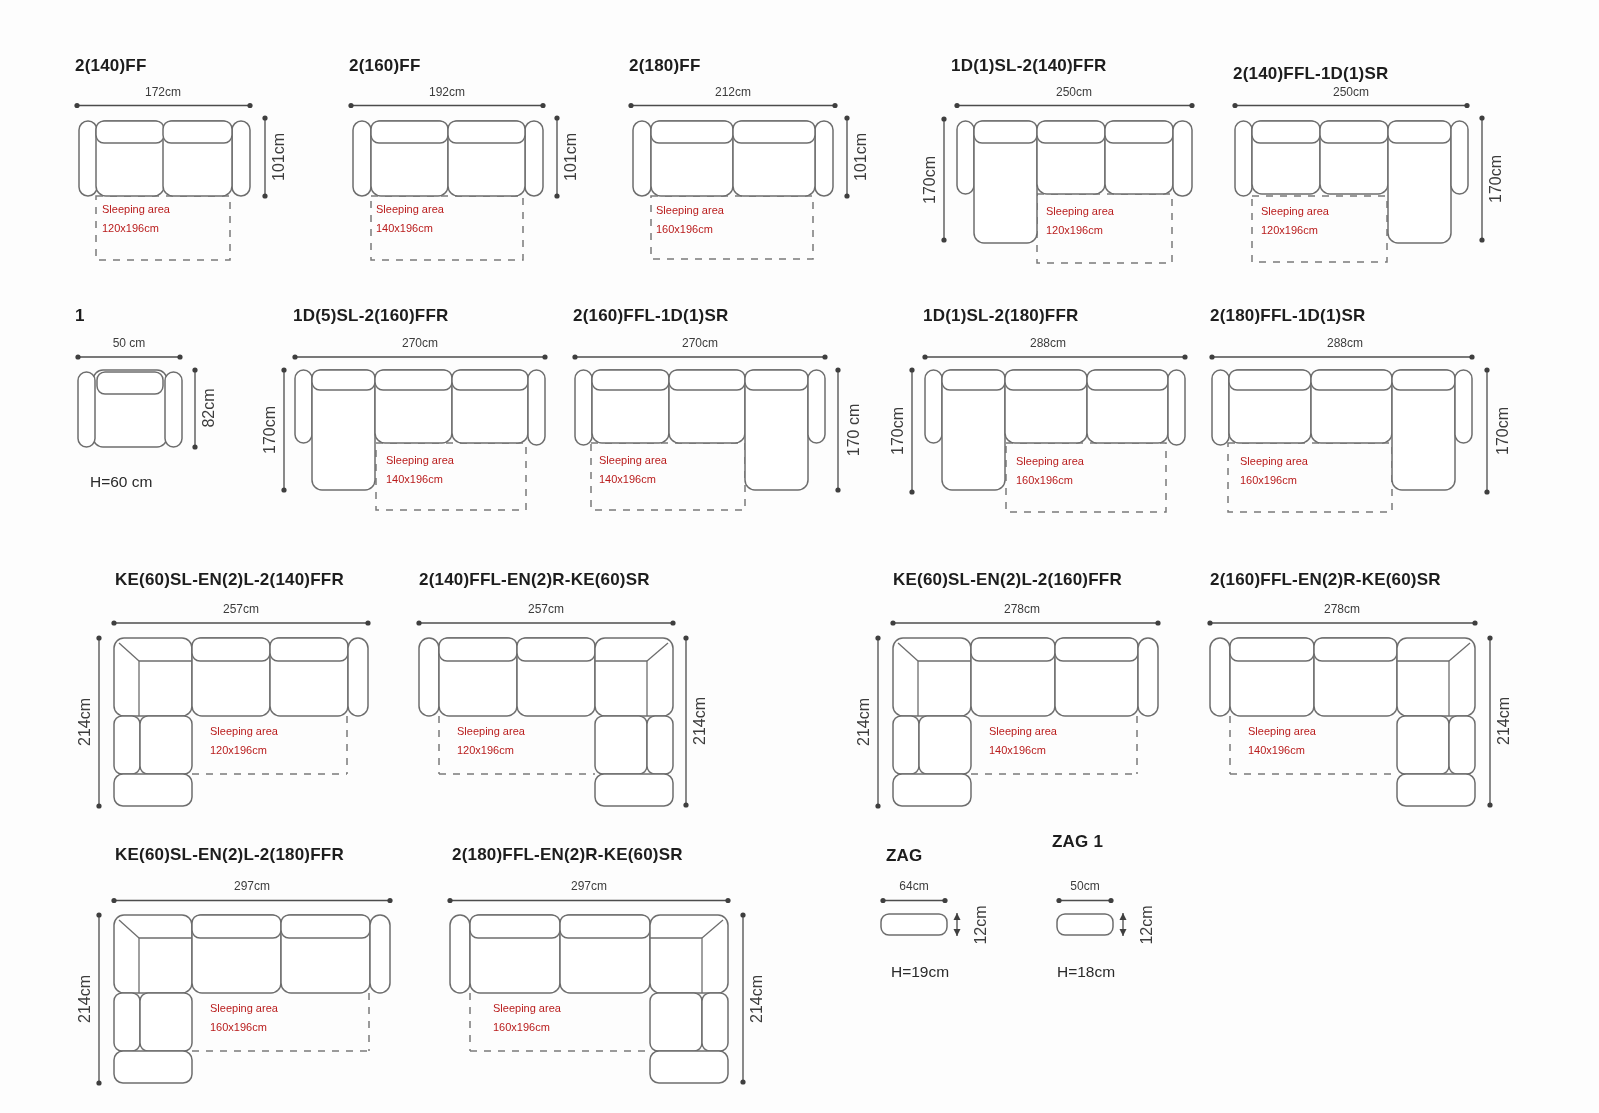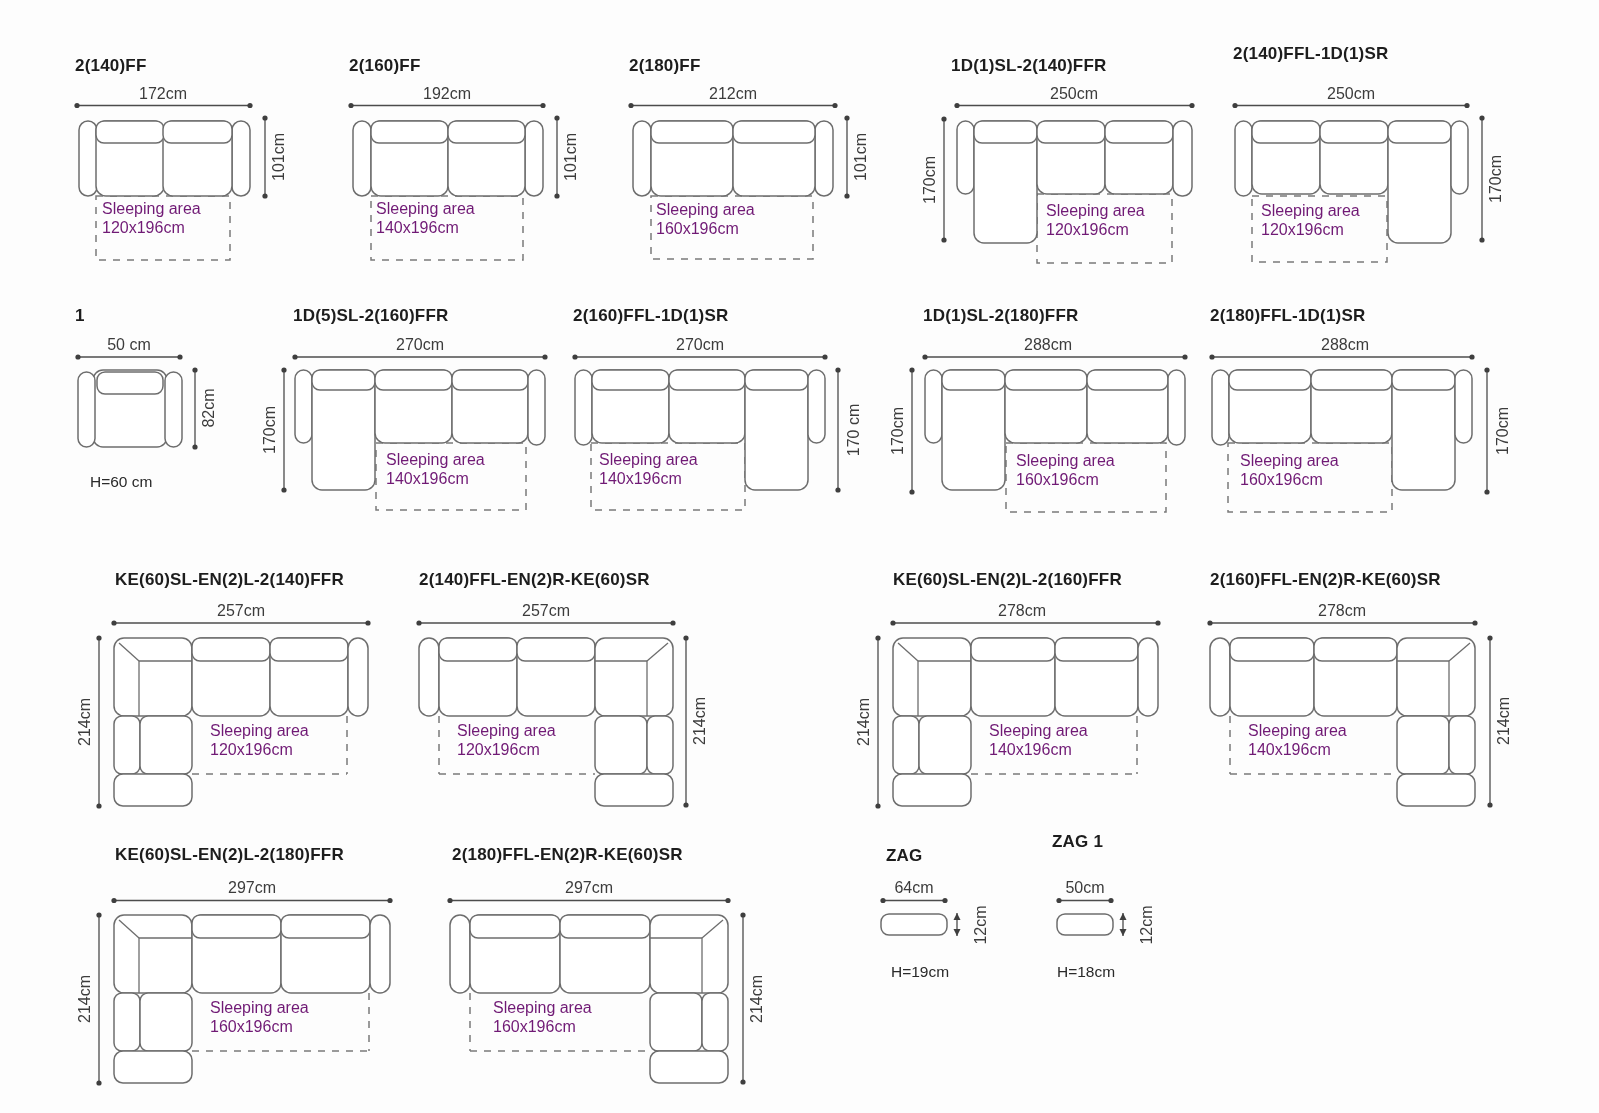--- a/index.html
+++ b/index.html
@@ -9,23 +9,23 @@
   html,body{margin:0;padding:0;background:var(--bg);}
   #canvas{position:relative;width:1599px;height:1113px;background:var(--bg);
     font-family:"Liberation Sans","DejaVu Sans",sans-serif;overflow:hidden;}
   #art{position:absolute;left:0;top:0;}
   .part{fill:#fff;stroke:var(--line);stroke-width:1.5px;}
   .seam{stroke:var(--line);stroke-width:1.3px;fill:none;}
   .dash{fill:none;stroke:#7a7a7a;stroke-width:1.5px;stroke-dasharray:7 7;}
   .dim{stroke:var(--dim);stroke-width:1.3px;}
   .dot{fill:var(--dot);stroke:none;}
   .t{position:absolute;font-weight:700;font-size:17px;color:var(--title);white-space:nowrap;letter-spacing:.2px;}
-  .w{position:absolute;transform:translateX(-50%);font-size:16px;color:var(--label);white-space:nowrap;}
+  .w{position:absolute;transform:translateX(-50%);font-size:12px;color:var(--label);white-space:nowrap;}
   .v{position:absolute;transform:translate(-50%,-50%) rotate(-90deg);font-size:16px;color:var(--label);white-space:nowrap;}
-  .s{position:absolute;font-size:16px;color:#701a75;line-height:18.5px;white-space:nowrap;}
+  .s{position:absolute;font-size:11px;color:#b91c1c;line-height:18.5px;white-space:nowrap;}
   .s span{display:block;}
   .n{position:absolute;font-size:15.5px;color:#2a2a2a;white-space:nowrap;}
 </style>
 </head>
 <body>
 
 <div id="canvas">
   <svg id="art" width="1599" height="1113">
       <g>
         <rect x="96" y="196" width="134" height="64" class="dash"></rect>
@@ -368,21 +368,21 @@
   <div class="cell">
     <div class="t" style="left:951px;top:56px">1D(1)SL-2(140)FFR</div>
     <div class="w" style="left:1074px;top:85px">250cm</div>
     <div class="v" style="left:930px;top:180px">170cm</div>
     <div class="s" style="left:1046px;top:202px">
         <span>Sleeping area</span>
         <span>120x196cm</span>
       </div>
   </div>
   <div class="cell">
-    <div class="t" style="left:1233px;top:44px">2(140)FFL-1D(1)SR</div>
+    <div class="t" style="left:1233px;top:64px">2(140)FFL-1D(1)SR</div>
     <div class="w" style="left:1351px;top:85px">250cm</div>
     <div class="v" style="left:1496px;top:179px">170cm</div>
     <div class="s" style="left:1261px;top:202px">
         <span>Sleeping area</span>
         <span>120x196cm</span>
       </div>
   </div>
 
   <div class="cell">
     <div class="t" style="left:75px;top:306px">1</div>

